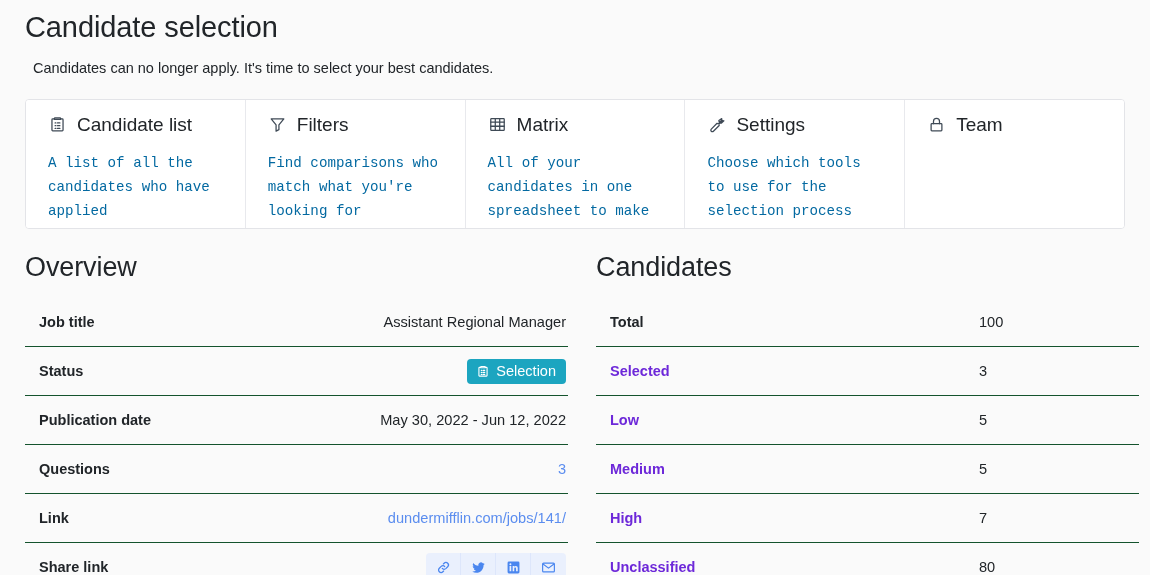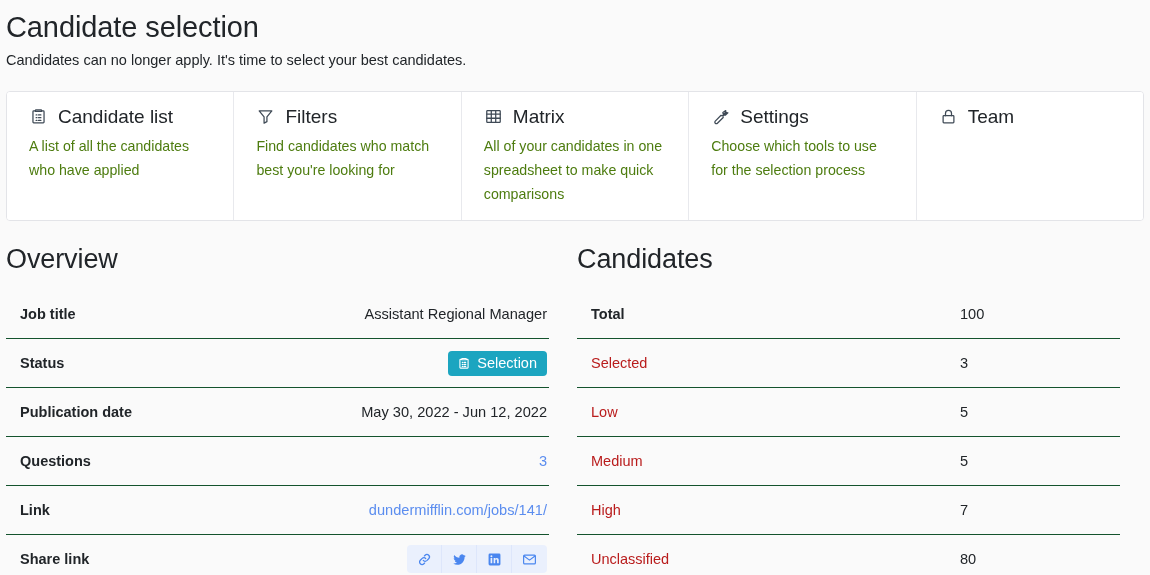--- a/index.html
+++ b/index.html
@@ -11,38 +11,38 @@
     height: 575px;
     background: #fafafa;
     font-family: "Liberation Sans", sans-serif;
     color: #212529;
     overflow: hidden;
   }
 
   .page {
     width: 1150px;
     height: 575px;
-    padding: 0 6px;
+    padding: 0 25px;
     position: relative;
   }
 
   
   .page-title {
     font-size: 29px;
     font-weight: 400;
     color: #212529;
     margin: 0;
     padding-top: 9px;
     line-height: 1.25;
     letter-spacing: -0.1px;
   }
   .page-subtitle {
     font-size: 14.5px;
     color: #212529;
-    margin: 0;
+    margin: 8px;
     padding-top: 5px;
     line-height: 1.4;
   }
 
   
   .cards {
     margin-top: 20px;
     display: flex;
     background: #ffffff;
     border: 1px solid #e3e4e8;
@@ -74,24 +74,25 @@
   }
   .card-icon svg { display: block; width: 19px; height: 19px; }
   .card-title {
     font-size: 19px;
     font-weight: 400;
     color: #212529;
     line-height: 1.2;
     white-space: nowrap;
   }
   .card-desc {
-    margin-top: 7px;
+    margin-top: 16px;
     font-size: 14.2px;
     line-height: 1.67;
-    color: #4d7c0f;
+    color: #0369a1;
+    font-family: Liberation Mono, monospace;
   }
 
   
   .columns {
     margin-top: 22px;
     display: flex;
     gap: 28px;
   }
   .col { width: 543px; flex: 0 0 543px; }
 
@@ -114,22 +115,22 @@
     padding: 0 2px 0 14px;
   }
   .dl-row:first-child { border-top: none; }
   .dl-label {
     font-size: 14.5px;
     font-weight: 700;
     color: #212529;
     white-space: nowrap;
   }
   .dl-label.link-label {
-    color: #b91c1c;
-    font-weight: 400;
+    color: #6d28d9;
+    font-weight: 700;
     cursor: pointer;
   }
   .dl-value {
     font-size: 14.6px;
     color: #212529;
     white-space: nowrap;
   }
   .dl-value.link {
     color: #5b8def;
     cursor: pointer;
@@ -204,21 +205,21 @@
 
     <div class="card">
       <div class="card-head">
         <span class="card-icon">
           <svg viewBox="0 0 24 24" fill="none" stroke="currentColor" stroke-width="1.6" stroke-linecap="round" stroke-linejoin="round">
             <path d="M4 5h16l-6.2 7.4v6.1l-3.6 1.9v-8z"></path>
           </svg>
         </span>
         <span class="card-title">Filters</span>
       </div>
-      <div class="card-desc">Find candidates who match best you're looking for</div>
+      <div class="card-desc">Find comparisons who match what you're looking for</div>
     </div>
 
     <div class="card">
       <div class="card-head">
         <span class="card-icon">
           <svg viewBox="0 0 24 24" fill="none" stroke="currentColor" stroke-width="1.6" stroke-linecap="round" stroke-linejoin="round">
             <rect x="3.5" y="4.5" width="17" height="15" rx="1"></rect>
             <path d="M3.5 9h17M3.5 14.2h17M9.2 4.5v15M14.8 4.5v15"></path>
           </svg>
         </span>

